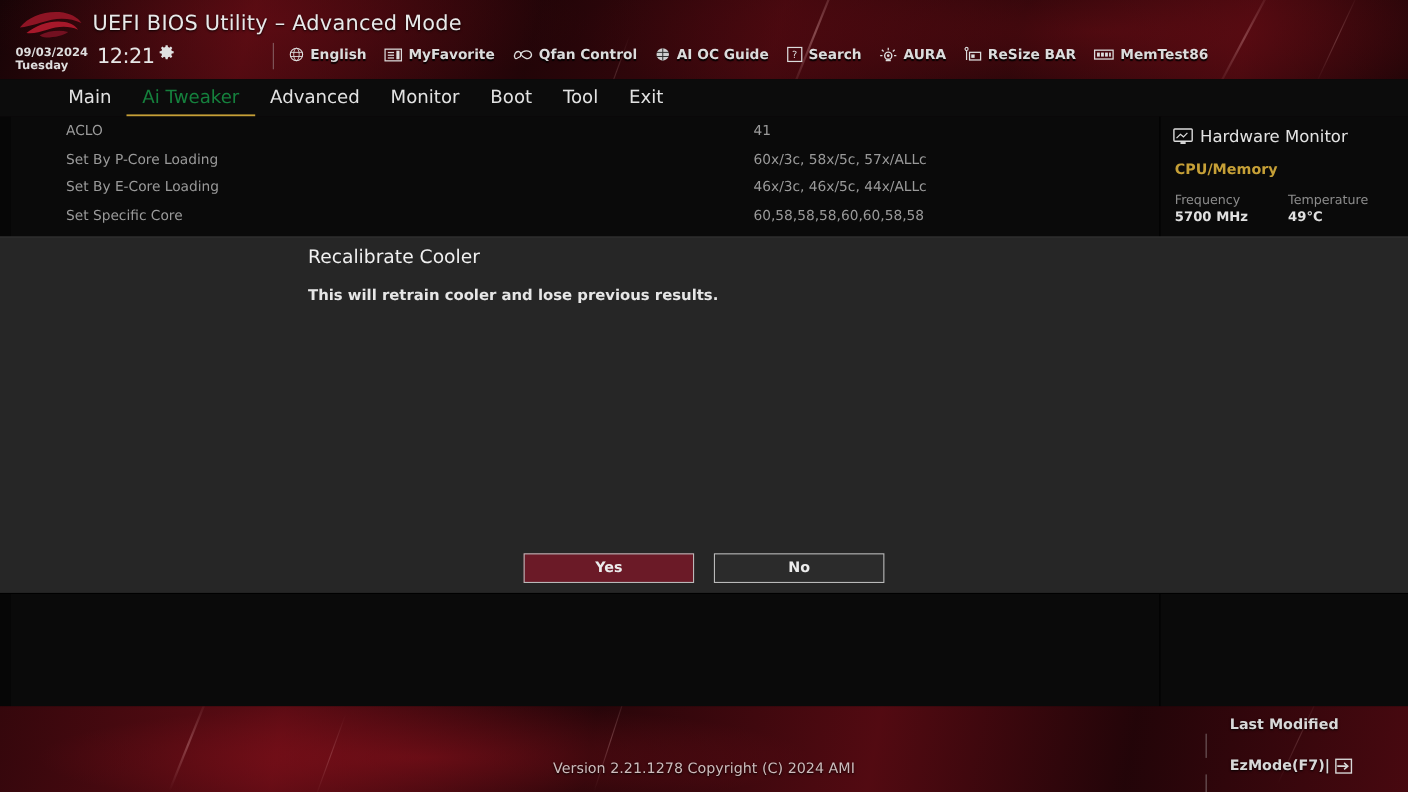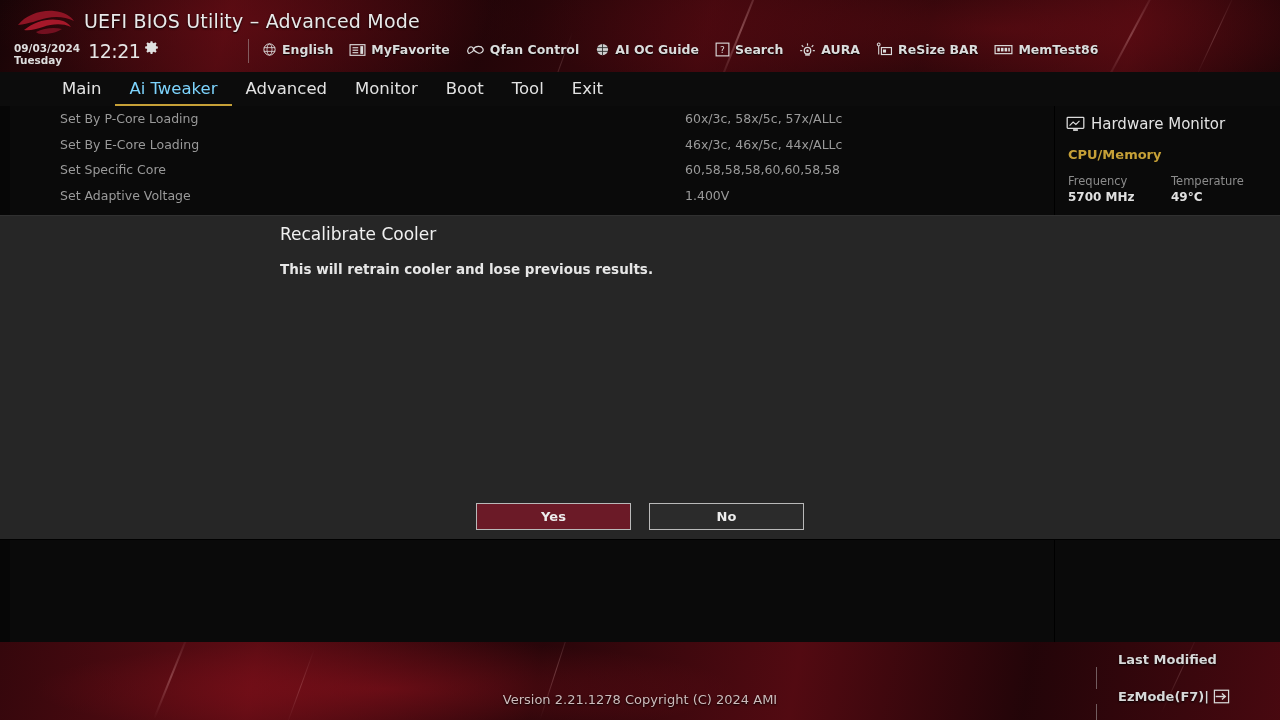--- a/index.html
+++ b/index.html
@@ -46,21 +46,21 @@
   
   #menubar {
     position:absolute; left:0; top:72px; width:1280px; height:34px;
     background:#0c0c0c;
     display:flex; align-items:center;
   }
   .tab {
     font-size:16.5px; color:#e2e2e2; margin-right:0; padding:0 14px; cursor:pointer;
     white-space:nowrap; line-height:34px; height:34px;
   }
-  .tab.active { color:#7dd3fc; border-bottom:2px solid #c6a037; }
+  .tab.active { color:#15803d; border-bottom:2px solid #c6a037; }
   #menubar .tab:first-child { margin-left:48px; }
 
   
   #body-area {
     position:absolute; left:0; top:106px; width:1280px; height:536px;
     background:#0a0a0a;
   }
   #settings-pane {
     position:absolute; left:0; top:0; width:1055px; height:536px;
     background:#0a0a0a;
@@ -244,20 +244,24 @@
   <div class="tab">Boot</div>
   <div class="tab">Tool</div>
   <div class="tab">Exit</div>
 </div>
 
 <div id="body-area">
 
   <div id="settings-pane">
     <div id="left-gutter"></div>
 
+    <div class="srow" style="top:0px;">
+      <span class="sname">ACLO</span>
+      <span class="sval">41</span>
+    </div>
     <div class="srow">
       <span class="sname">Set By P-Core Loading</span>
       <span class="sval">60x/3c, 58x/5c, 57x/ALLc</span>
     </div>
     <div class="srow">
       <span class="sname">Set By E-Core Loading</span>
       <span class="sval">46x/3c, 46x/5c, 44x/ALLc</span>
     </div>
     <div class="srow">
       <span class="sname">Set Specific Core</span>

